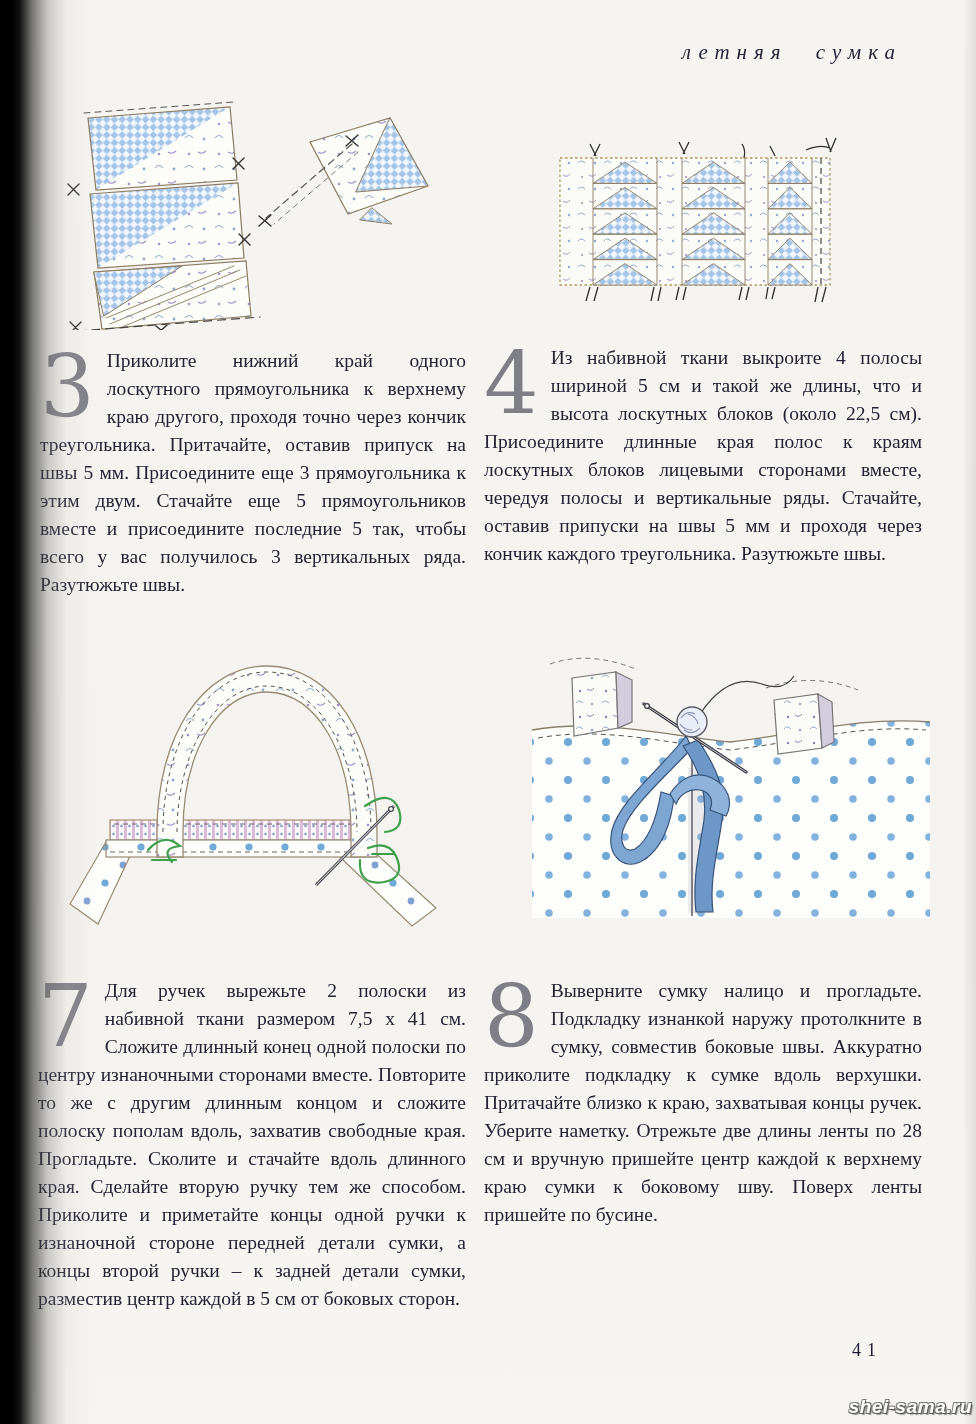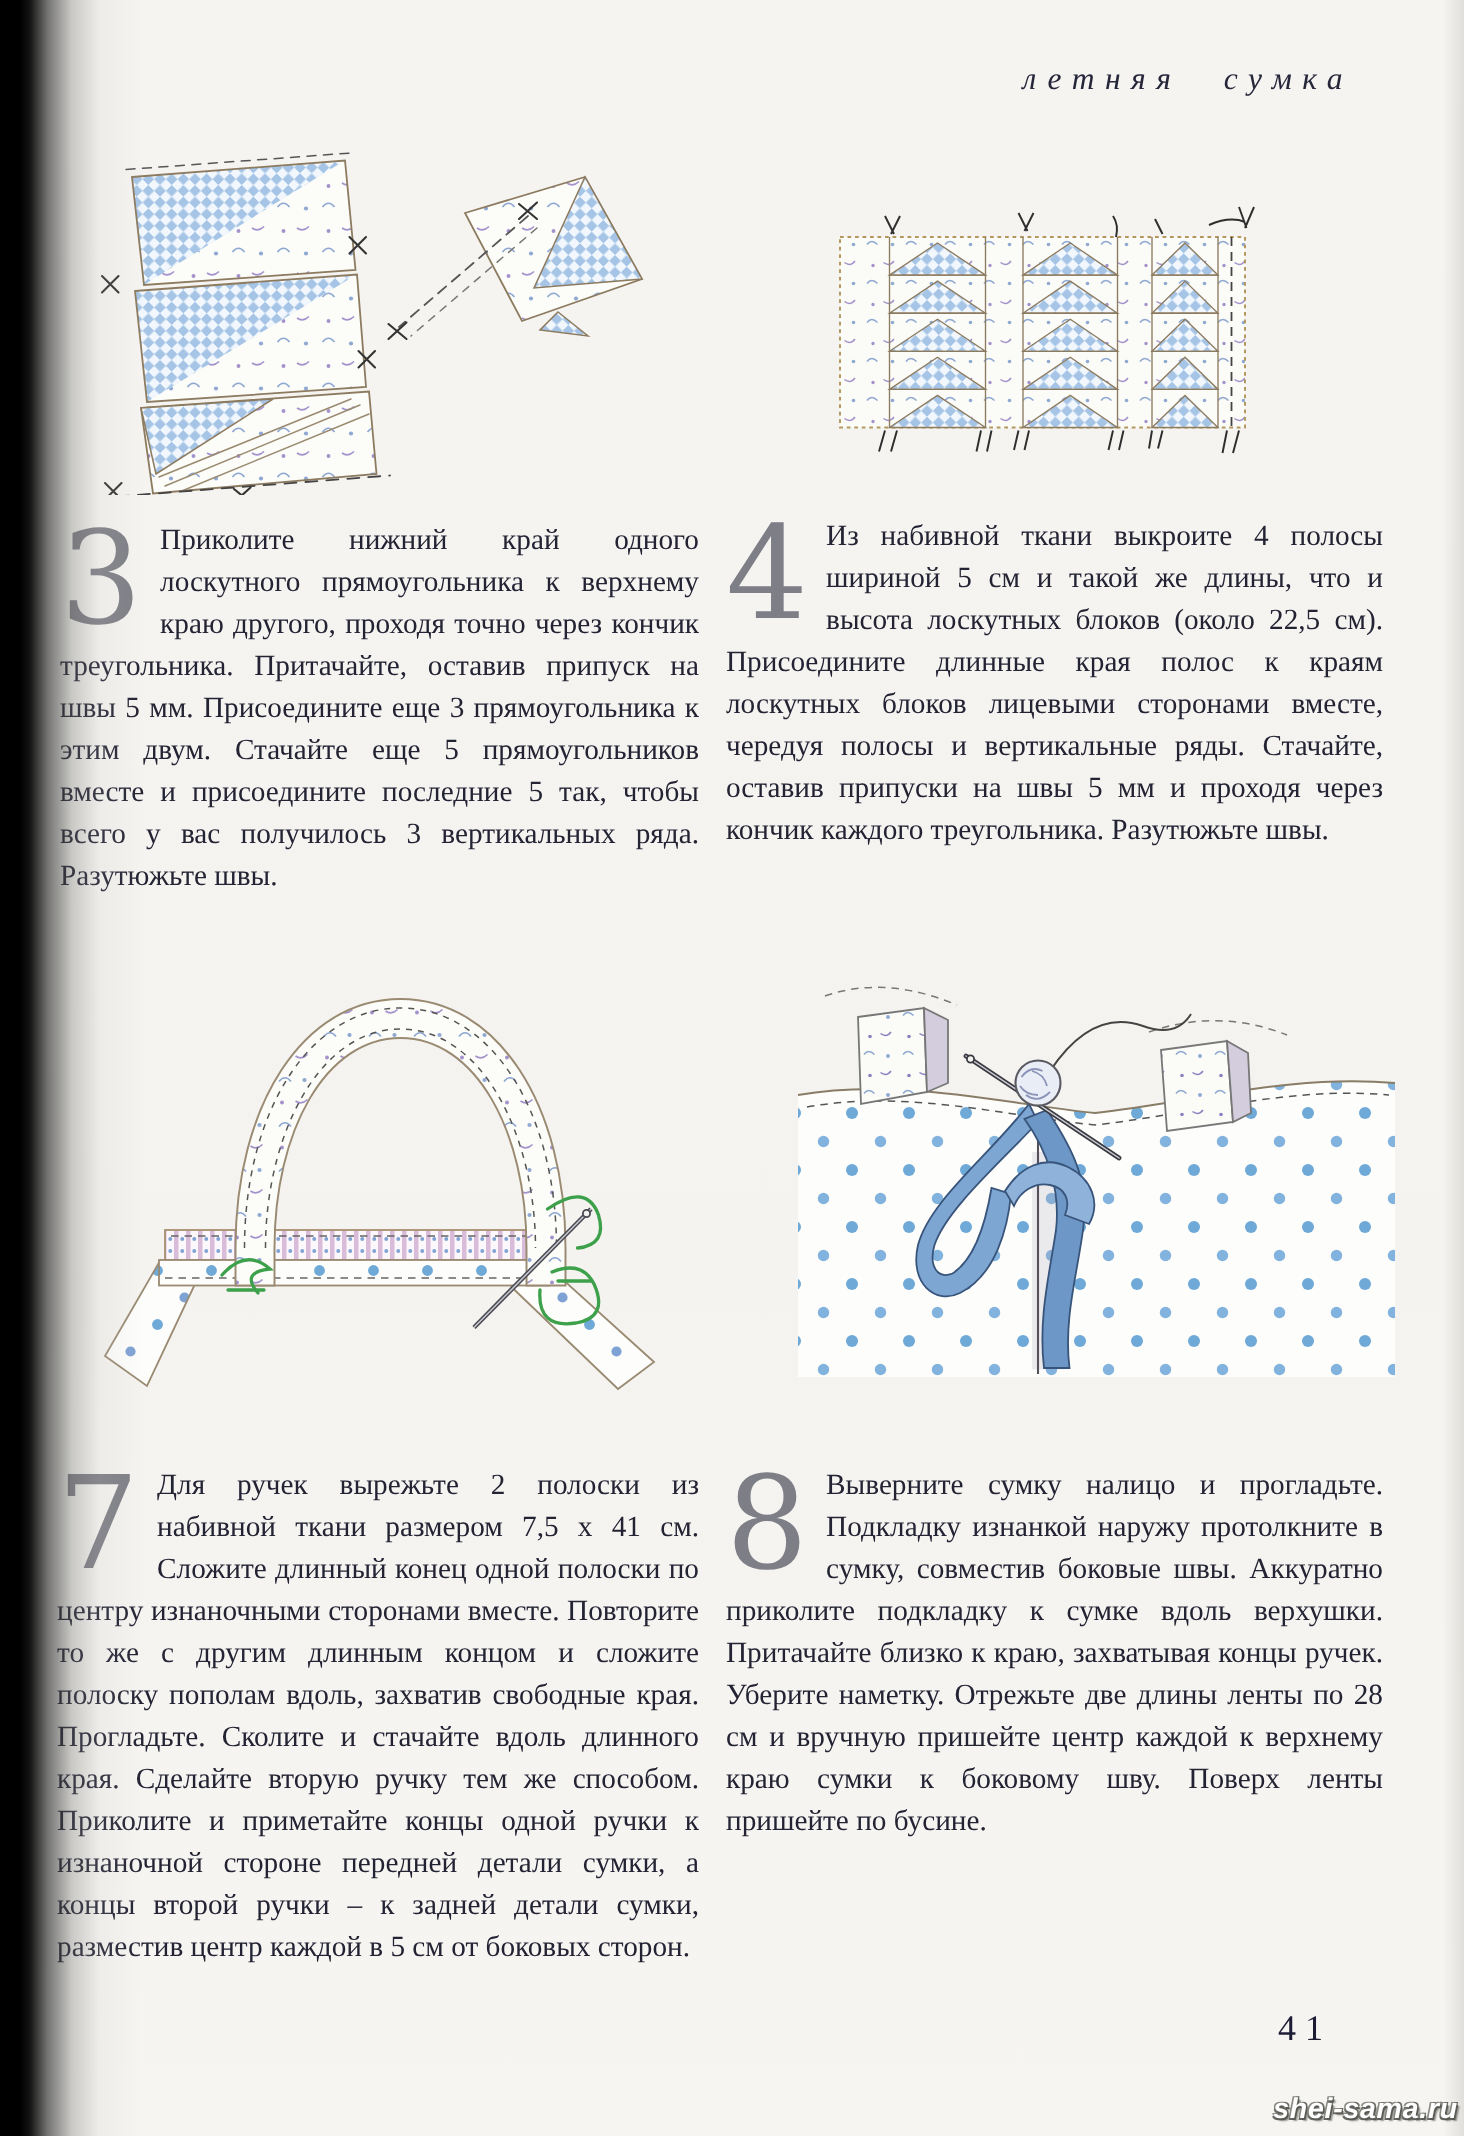--- a/index.html
+++ b/index.html
@@ -44,21 +44,21 @@
   .s3{left:40px;top:347px;width:426px;}
   .s4{left:484px;top:344px;width:438px;}
   .s7{left:38px;top:977px;width:428px;}
   .s8{left:484px;top:977px;width:438px;}
   .f1{left:60px;top:100px;}
   .f2{left:548px;top:130px;}
   .f3{left:60px;top:622px;}
   .f4{left:520px;top:618px;}
   .pageno{
     position:absolute;left:852px;top:1340px;
-    font-size:24px;letter-spacing:6px;color:#1c1c34;
+    font-size:18px;letter-spacing:6px;color:#1c1c34;
   }
   .watermark{
     position:absolute;right:4px;bottom:6px;z-index:7;
     font-family:"Liberation Sans","DejaVu Sans",sans-serif;
     font-weight:bold;font-size:19px;letter-spacing:.5px;
     color:#ffffff;
     text-shadow:1px 1px 0 #5a5a55,-1px -1px 0 #8a8a84,1px -1px 0 #6a6a64,-1px 1px 0 #6a6a64,2px 2px 1px rgba(60,60,55,.5);
     font-style:italic;
   }
 </style>

